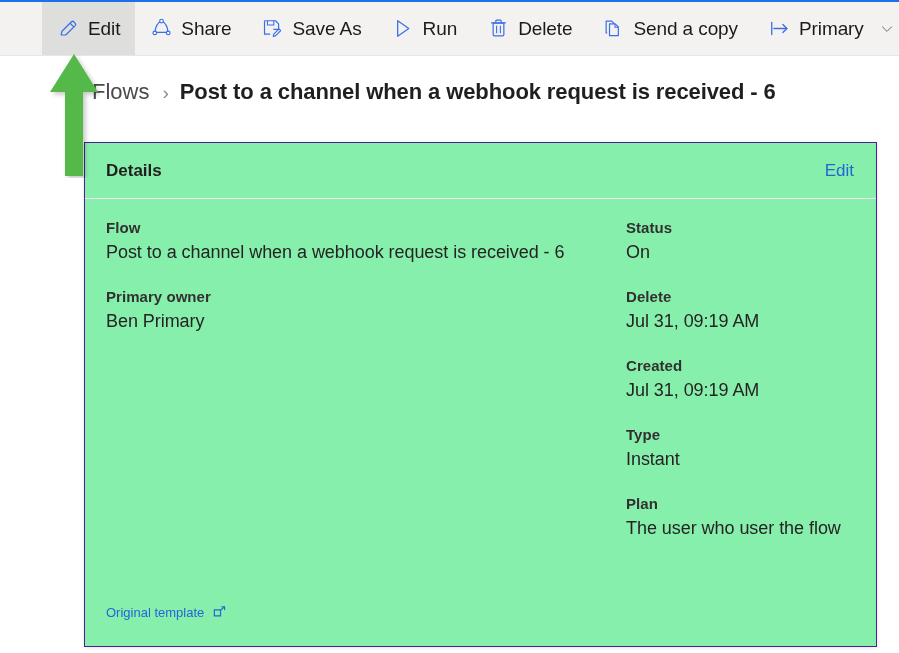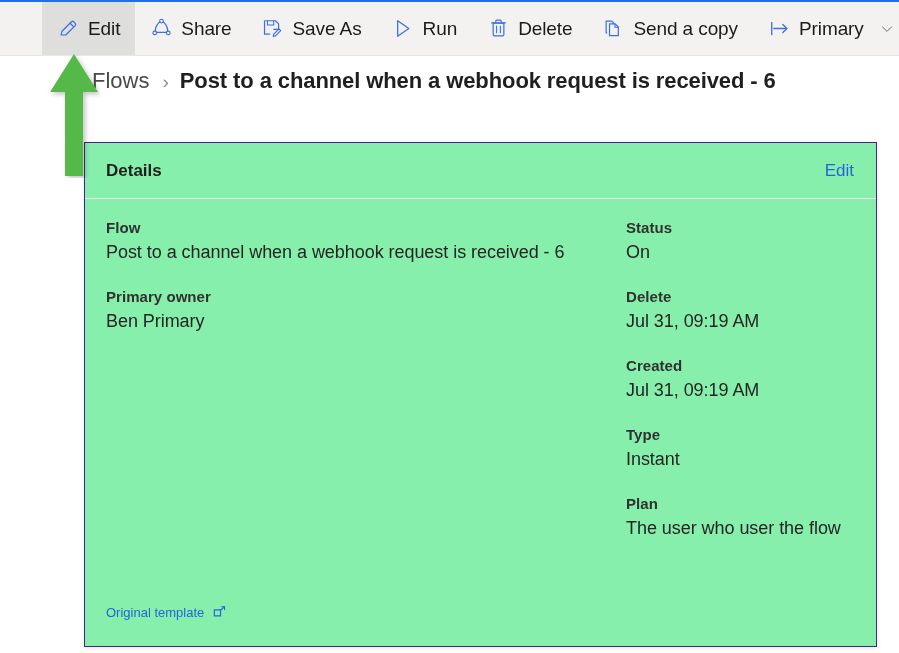--- a/index.html
+++ b/index.html
@@ -73,21 +73,21 @@
     justify-content: center;
     width: 20px;
     height: 20px;
     margin-left: 4px;
     flex: none;
   }
 
   
   .breadcrumb {
     position: absolute;
-    top: 63px;
+    top: 74px;
     left: 92px;
     display: flex;
     align-items: center;
     gap: 0px;
     height: 36px;
   }
   .bc-root {
     font-size: 22px;
     color: #4a4a4a;
     cursor: pointer;

